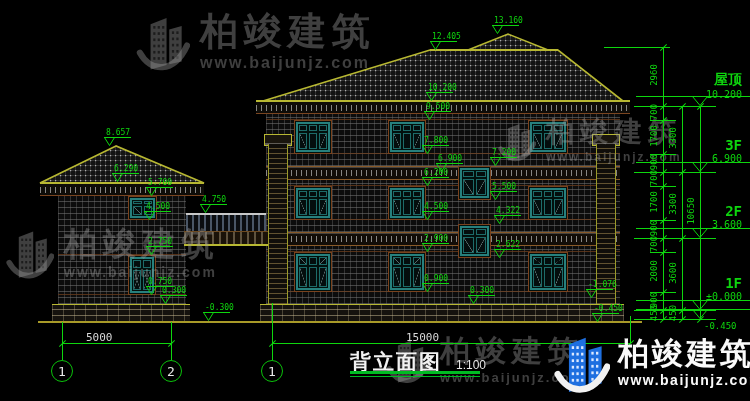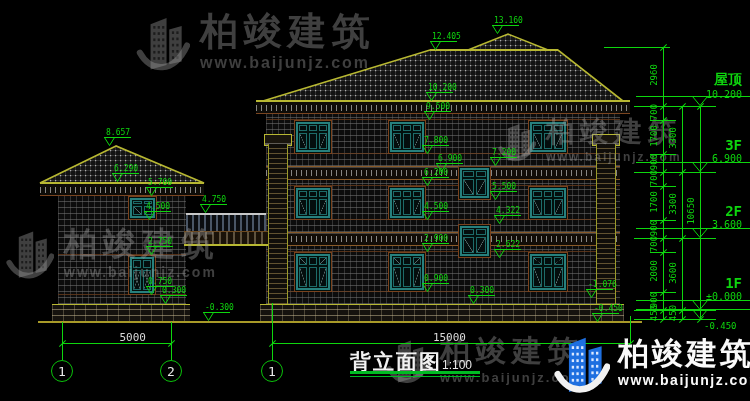--- a/index.html
+++ b/index.html
@@ -66,26 +66,26 @@
   .lvl{position:absolute;z-index:6;}
   .lvl-ln{position:absolute;left:0;top:-9px;width:27px;height:1px;background:var(--grn);}
   .lvl-tri{position:absolute;left:0;top:-9px;}
   .lvl-tri polygon{fill:none;stroke:var(--grn);stroke-width:1;}
   .lvl-tx{position:absolute;left:2px;top:-18px;font-size:8px;line-height:9px;color:var(--grn);white-space:nowrap;}
   .seg-tx{position:absolute;width:44px;text-align:center;font-size:9px;color:var(--grn);
           transform:rotate(-90deg);z-index:6;white-space:nowrap;}
   .flvl-name{font-size:14px;font-weight:bold;}
   .flvl-val{font-size:10px;}
 
-  .dim-tx{position:absolute;width:60px;text-align:right;font-size:11px;color:#d9d9d9;z-index:6;}
+  .dim-tx{position:absolute;width:60px;text-align:left;font-size:11px;color:#d9d9d9;z-index:6;}
   .bubble{position:absolute;width:22px;height:22px;border:1.5px solid #0bc20b;border-radius:50%;
           color:#e9e9e9;font-size:13px;line-height:22px;text-align:center;background:#000;z-index:6;box-sizing:border-box;}
 
   
-  #title{position:absolute;left:350px;top:348px;z-index:6;display:flex;align-items:baseline;
+  #title{position:absolute;left:350px;top:348px;z-index:6;display:flex;align-items:baseline;gap:14px;
          font-family:"Liberation Sans",sans-serif;}
   #title .t1{font-size:21px;font-weight:bold;color:#f2f2f2;letter-spacing:2px;}
   #title .t2{font-size:12px;color:#e8e8e8;}
   .rule{position:absolute;background:#00bb22;z-index:6;}
 
   
   .wm{position:absolute;display:flex;align-items:center;gap:10px;z-index:5;
       color:rgba(158,158,158,.40);font-family:"Liberation Sans",sans-serif;}
   .wm-logo{flex:0 0 auto;}
   .wm-brand{font-weight:bold;letter-spacing:6px;line-height:1;white-space:nowrap;}

